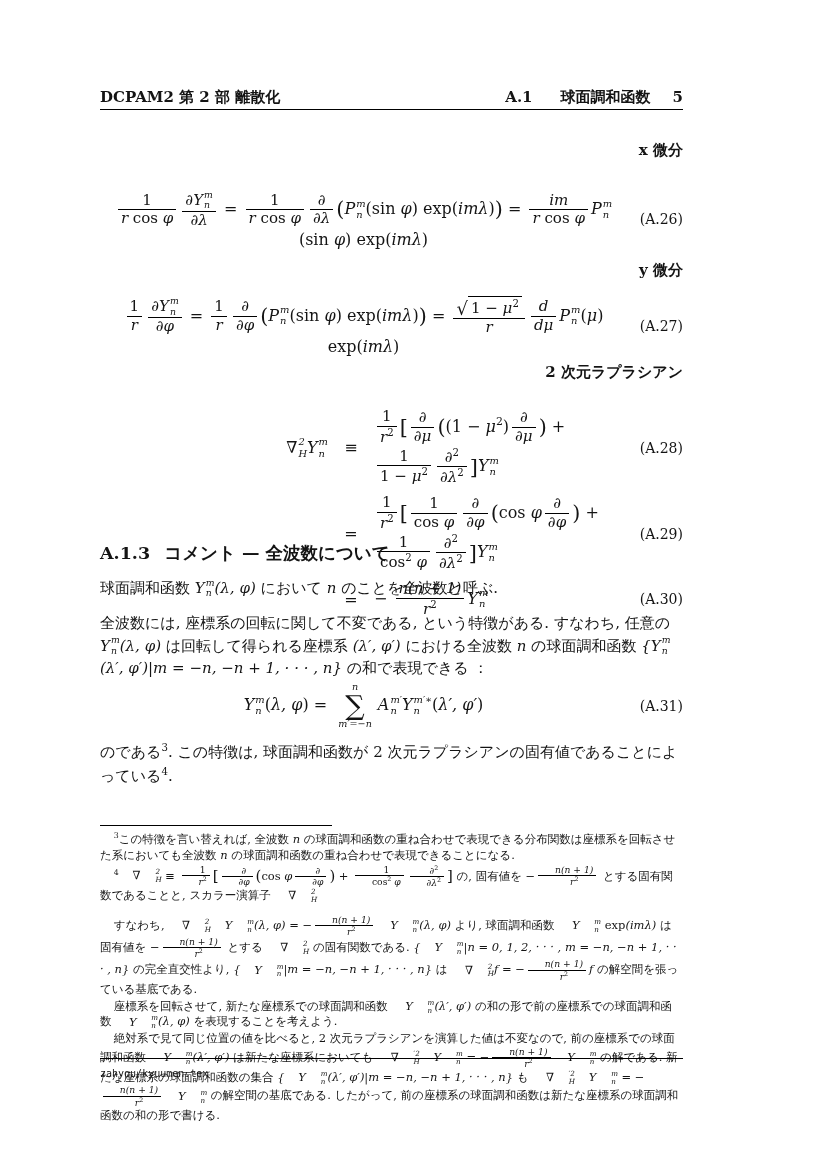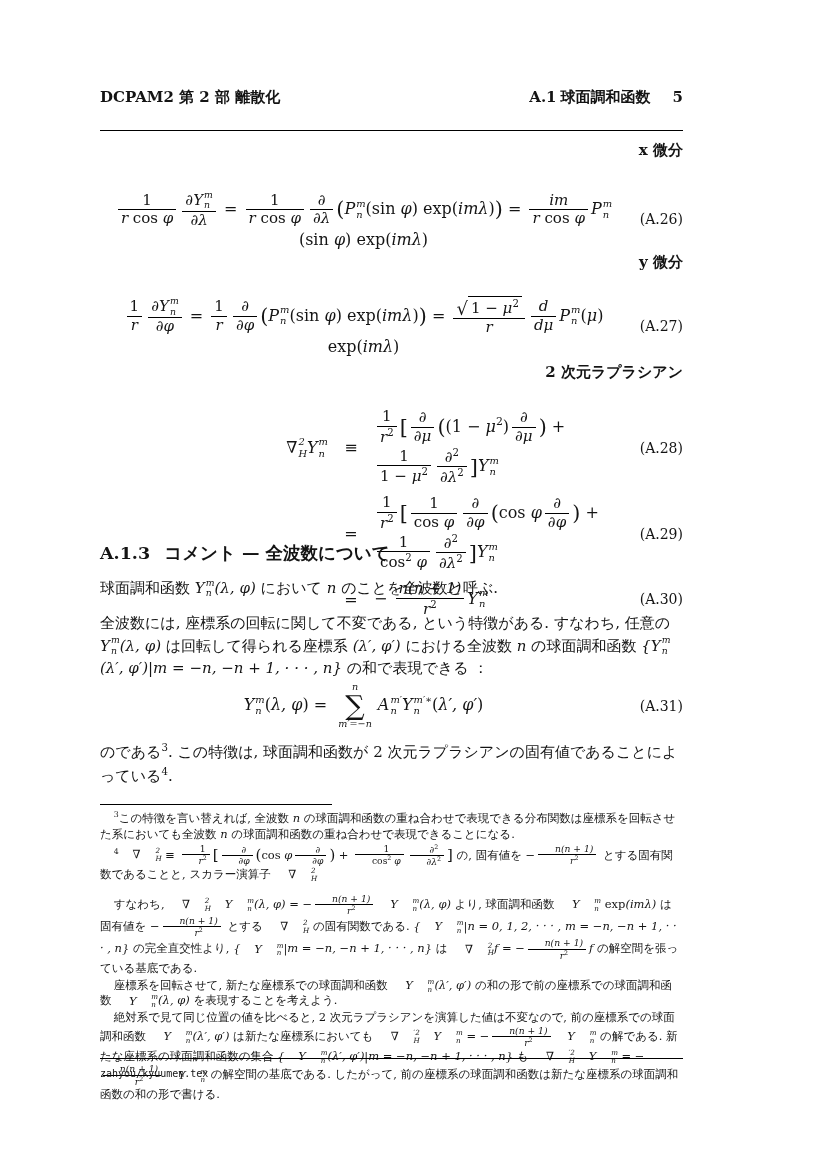--- a/index.html
+++ b/index.html
@@ -6,48 +6,48 @@
   html,body { width:826px; height:1169px; }
   body {
     background:#ffffff; color:#141414;
     font-family:"DejaVu Serif","Liberation Serif",serif;
     position:relative; overflow:hidden;
   }
   .abs { position:absolute; left:100px; width:583px; }
 
   
   .header { top:88px; display:flex; justify-content:space-between; align-items:baseline;
-            border-bottom:1.5px solid #000; padding-bottom:23px; font-weight:bold; font-size:15px; }
+            border-bottom:1.5px solid #000; padding-bottom:2px; font-weight:bold; font-size:15px; }
   .hr-group { display:flex; align-items:baseline; }
-  .hr-no { margin-right:4px; }
+  .hr-no { margin-right:28px; }
   .pageno { margin-left:22px; }
 
   .subhead { font-weight:bold; font-size:15px;text-align:right; }
-  .sh-x { top:141px; } .sh-y { top:253px; } .sh-lap { top:363px; }
+  .sh-x { top:141px; } .sh-y { top:261px; } .sh-lap { top:363px; }
 
   
   .eq { display:flex; align-items:center; font-size:16px; }
   .eq26 { top:190px; } .eq27 { top:296px; } .eq31 { top:682px; }
   .eq-body { flex:1; text-align:center; }
   .eq-num { width:56px; text-align:right; font-size:14px; }
 
   .a28block { top:408px; }
   .aeq { display:flex; align-items:center; font-size:16px; margin-bottom:7px; }
   .aeq-lhs { width:228px; text-align:right; }
   .aeq-rel { width:46px; text-align:center; }
   .aeq-rhs { flex:1; text-align:left; }
 
   
   .section-head { top:541px; font-size:17.5px; font-weight:bold; }
   .section-no { margin-right:8px; }
   .body-p { font-size:15px; line-height:1.5; }
   .p1 { top:577px; } .p2 { top:612px; } .p3 { top:740px; }
 
   
-  .fn-block { top:804px; font-size:11.5px; line-height:1.38; }
+  .fn-block { top:825px; font-size:11.5px; line-height:1.38; }
   .fnrule { width:232px; border-top:1px solid #000; margin-bottom:5px; }
   .fn { margin-bottom:1px; }
   .fn.indent { text-indent:1.2em; }
   .fn.gap { margin-top:11px; }
   .fn .mfrac { font-size:0.8em; line-height:1.1; }
 
   
   .footer { top:1058px; }
   .footer-rule { border-top:1px solid #000; margin-bottom:9px; }
   .footer-row { display:flex; justify-content:space-between; font-size:13.5px; align-items:baseline; }

